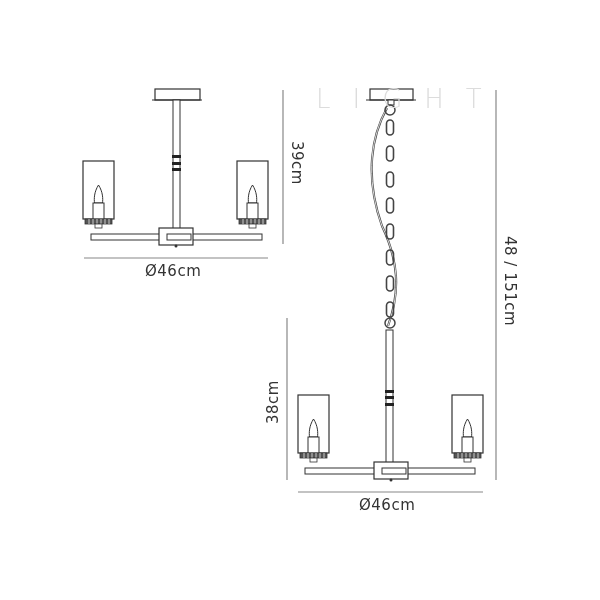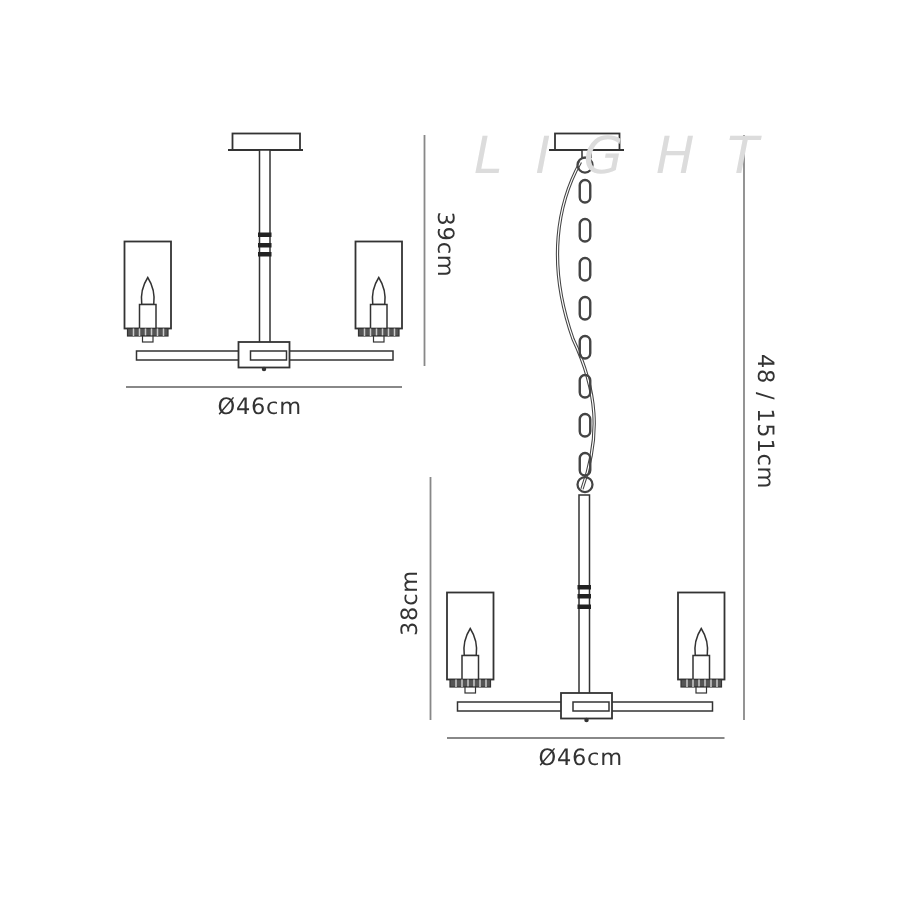--- a/index.html
+++ b/index.html
@@ -1,20 +1,20 @@
 <!DOCTYPE html>
 <html><head>
   <meta charset="utf-8">
   <style>
     html, body { margin: 0; padding: 0; background: #ffffff; }
     body { width: 600px; height: 600px; position: relative; overflow: hidden; font-family: "DejaVu Sans", sans-serif; }
     #canvas { position: absolute; left: 0; top: 0; width: 600px; height: 600px; }
     .dim-label { position: absolute; color: #333333; font-size: 15px; letter-spacing: 0.5px; white-space: nowrap; font-family: "DejaVu Sans", sans-serif; }
     .vert { transform-origin: left top; transform: rotate(90deg); }
-    .watermark { position: absolute; color: #dcdcdc; font-size: 34px; letter-spacing: 22px; font-family: "DejaVu Sans", sans-serif; font-weight: 300; font-style: italic; }
+    .watermark { position: absolute; color: #dcdcdc; font-size: 26px; letter-spacing: 22px; font-family: "DejaVu Sans", sans-serif; font-weight: 300; }
   </style>
 </head>
 <body>
 
 <svg id="canvas" viewBox="0 0 600 600" xmlns="http://www.w3.org/2000/svg">
   <defs>
     <g id="shade">
 
       <rect x="0" y="0" width="31" height="58" fill="#fff" stroke="#333" stroke-width="1.2"></rect>
 

